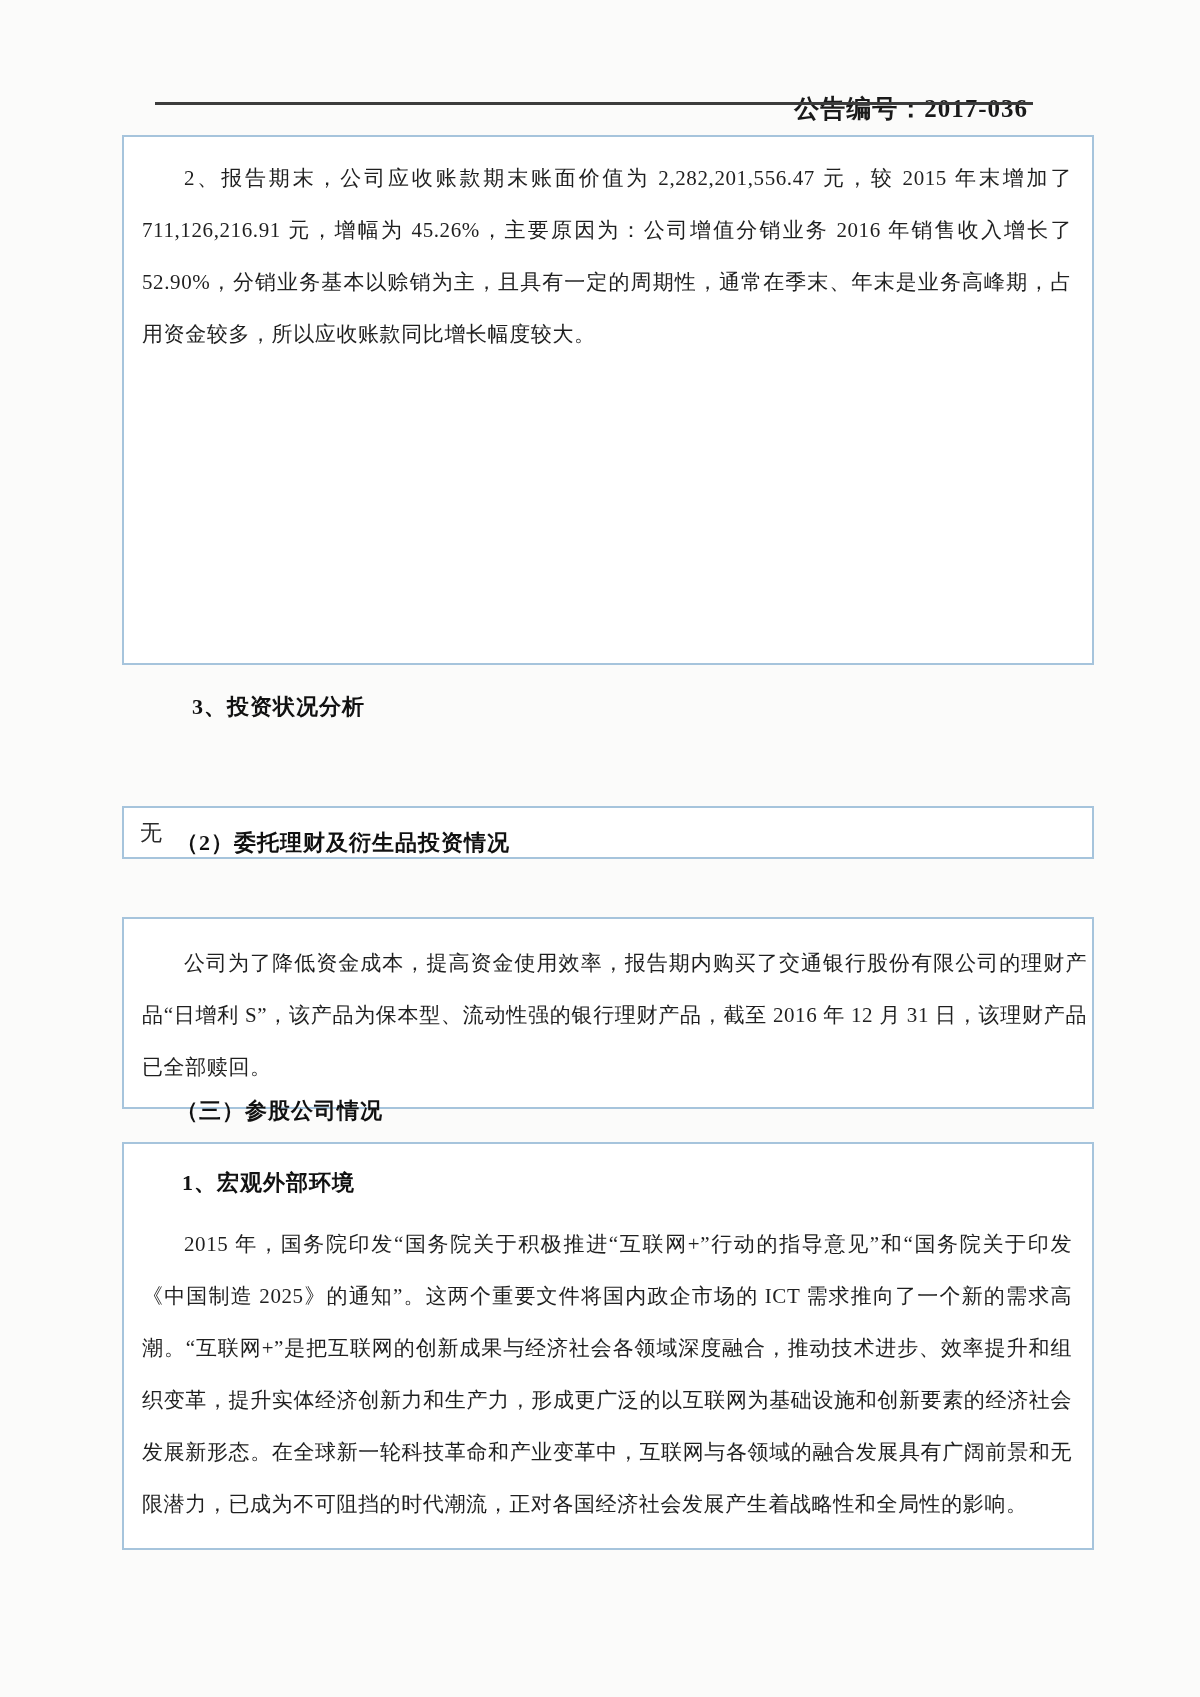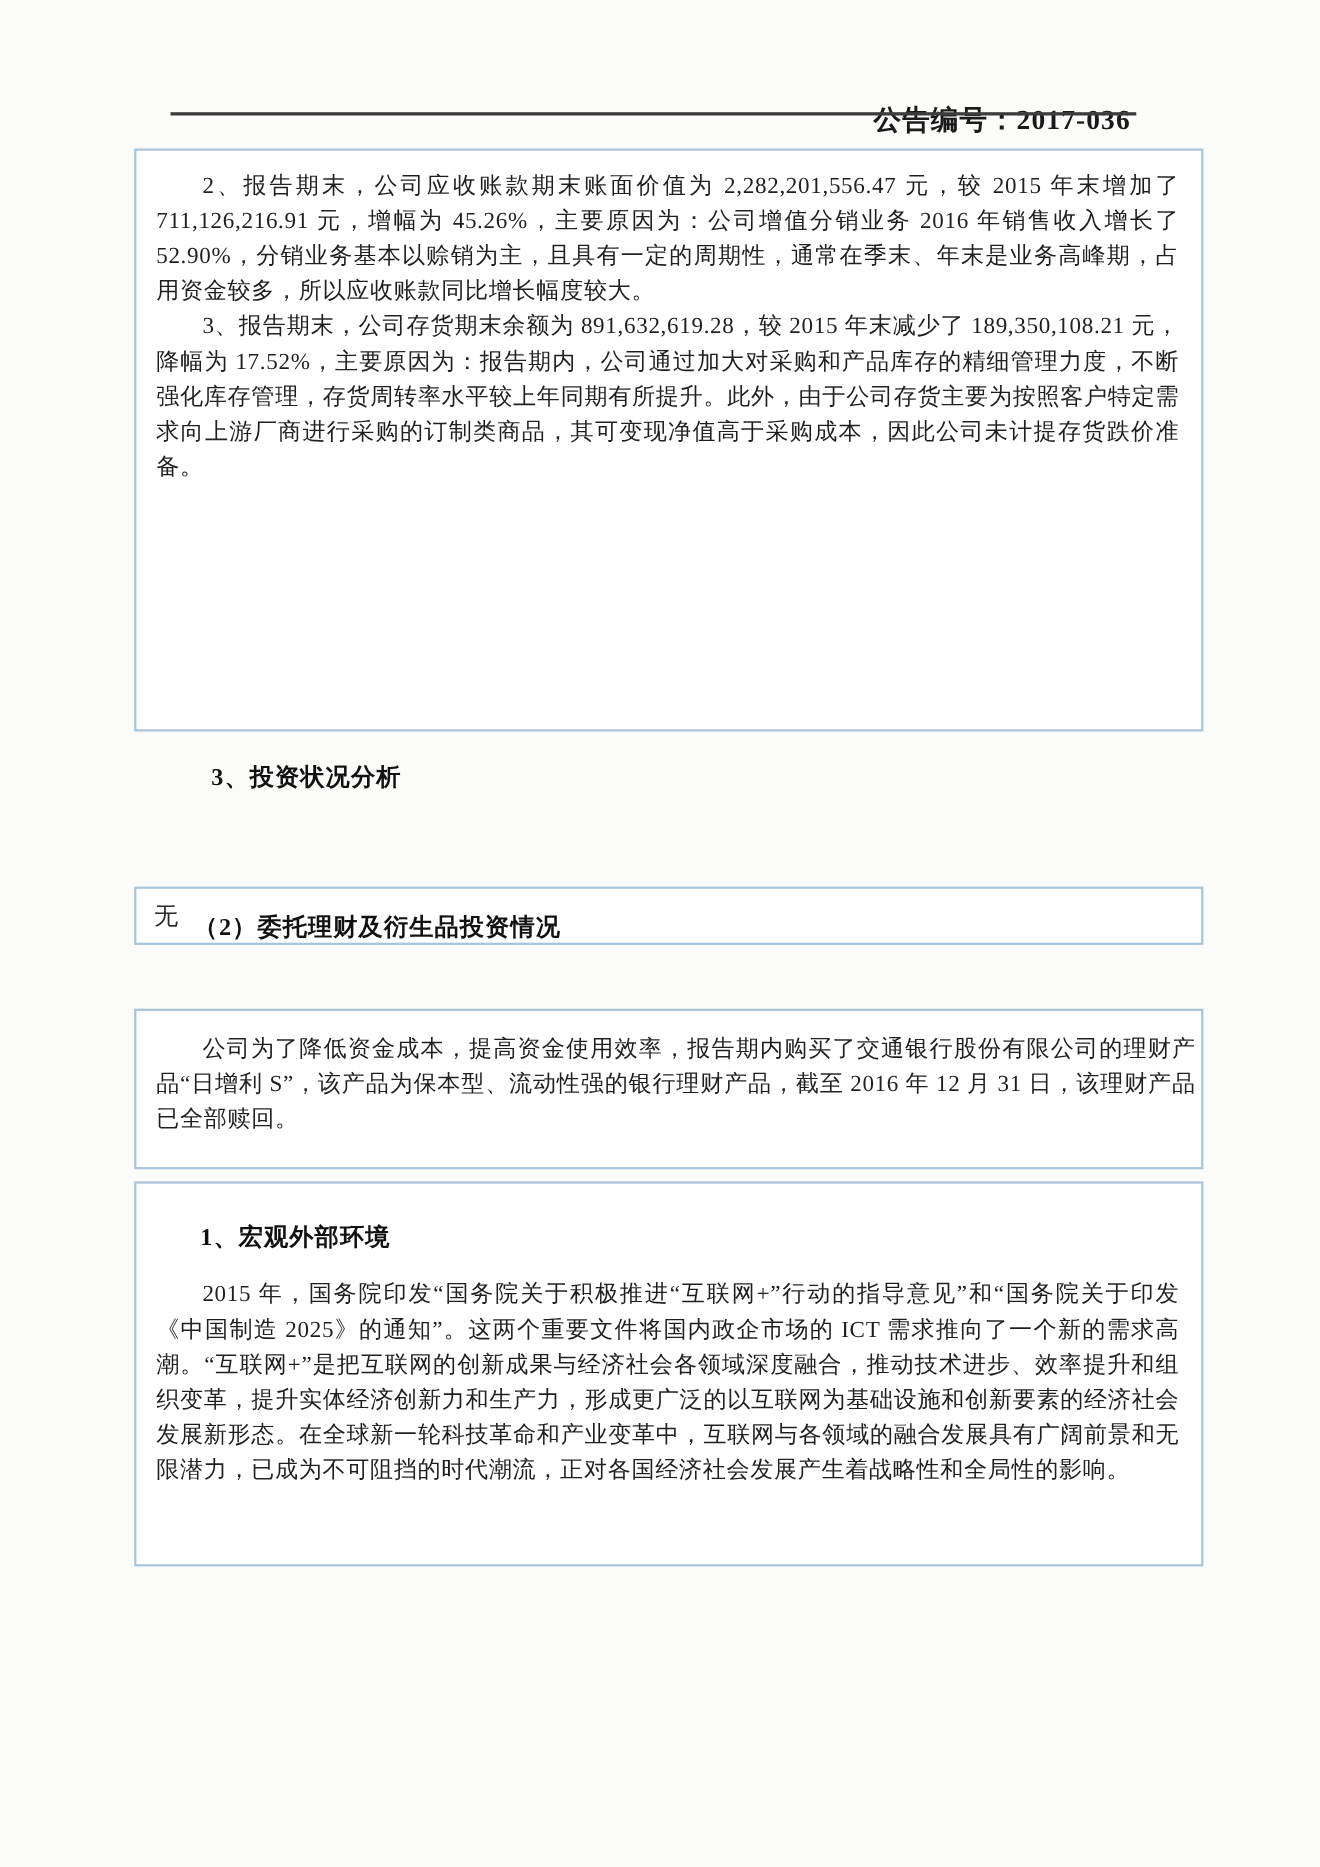--- a/index.html
+++ b/index.html
@@ -45,21 +45,21 @@
   .box-analysis{
     top:135px;
     min-height:530px;
     padding:15px 20px 12px 18px;
   }
   .box-analysis p,
   .box-wealth p,
   .box-macro p{
     margin:0;
     font-size:21px;
-    line-height:32px;
+    line-height:52px;
     text-align:justify;
     text-indent:2em;
     letter-spacing:0.6px;
     color:#1f1f1f;
   }
   .heading{
     position:absolute;
     left:176px;
     font-size:22px;
     font-weight:bold;
@@ -77,44 +77,43 @@
     padding:10px 16px;
     font-size:22px;
     color:#2a2a2a;
   }
   .box-wealth{
     top:917px;
     min-height:146px;
     padding:18px 5px 14px 18px;
   }
   .box-macro{
-    top:1074px;
+    top:1142px;
     min-height:350px;
-    padding:30px 20px 18px 18px;
+    padding:20px 20px 18px 18px;
   }
   .box-macro .inner-heading{
     margin:4px 0 20px 40px;
     font-size:22px;
     font-weight:bold;
     color:#111;
     letter-spacing:1px;
   }
 </style>
 </head>
 <body>
 
 <div class="page">
 
   <div class="header-no">公告编号：2017-036</div>
 
   <div class="header-rule"></div>
 
   <div class="tbox box-analysis">
     <p>2、报告期末，公司应收账款期末账面价值为 2,282,201,556.47 元，较 2015 年末增加了 711,126,216.91 元，增幅为 45.26%，主要原因为：公司增值分销业务 2016 年销售收入增长了 52.90%，分销业务基本以赊销为主，且具有一定的周期性，通常在季末、年末是业务高峰期，占用资金较多，所以应收账款同比增长幅度较大。</p>
-    <p>3、报告期末，公司存货期末余额为 891,632,619.28，较 2015 年末减少了 189,350,108.21 元，降幅为 17.52%，主要原因为：报告期内，公司通过加大对采购和产品库存的精细管理力度，不断强化库存管理，存货周转率水平较上年同期有所提升。此外，由于公司存货主要为按照客户特定需求向上游厂商进行采购的订制类商品，其可变现净值高于采购成本，因此公司未计提存货跌价准备。</p>
   </div>
 
   <div class="heading h-invest">3、投资状况分析</div>
 
 
   <div class="tbox box-none">
     <span>无</span>
   </div>
 
   <div class="heading h-sub2">（2）委托理财及衍生品投资情况</div>

